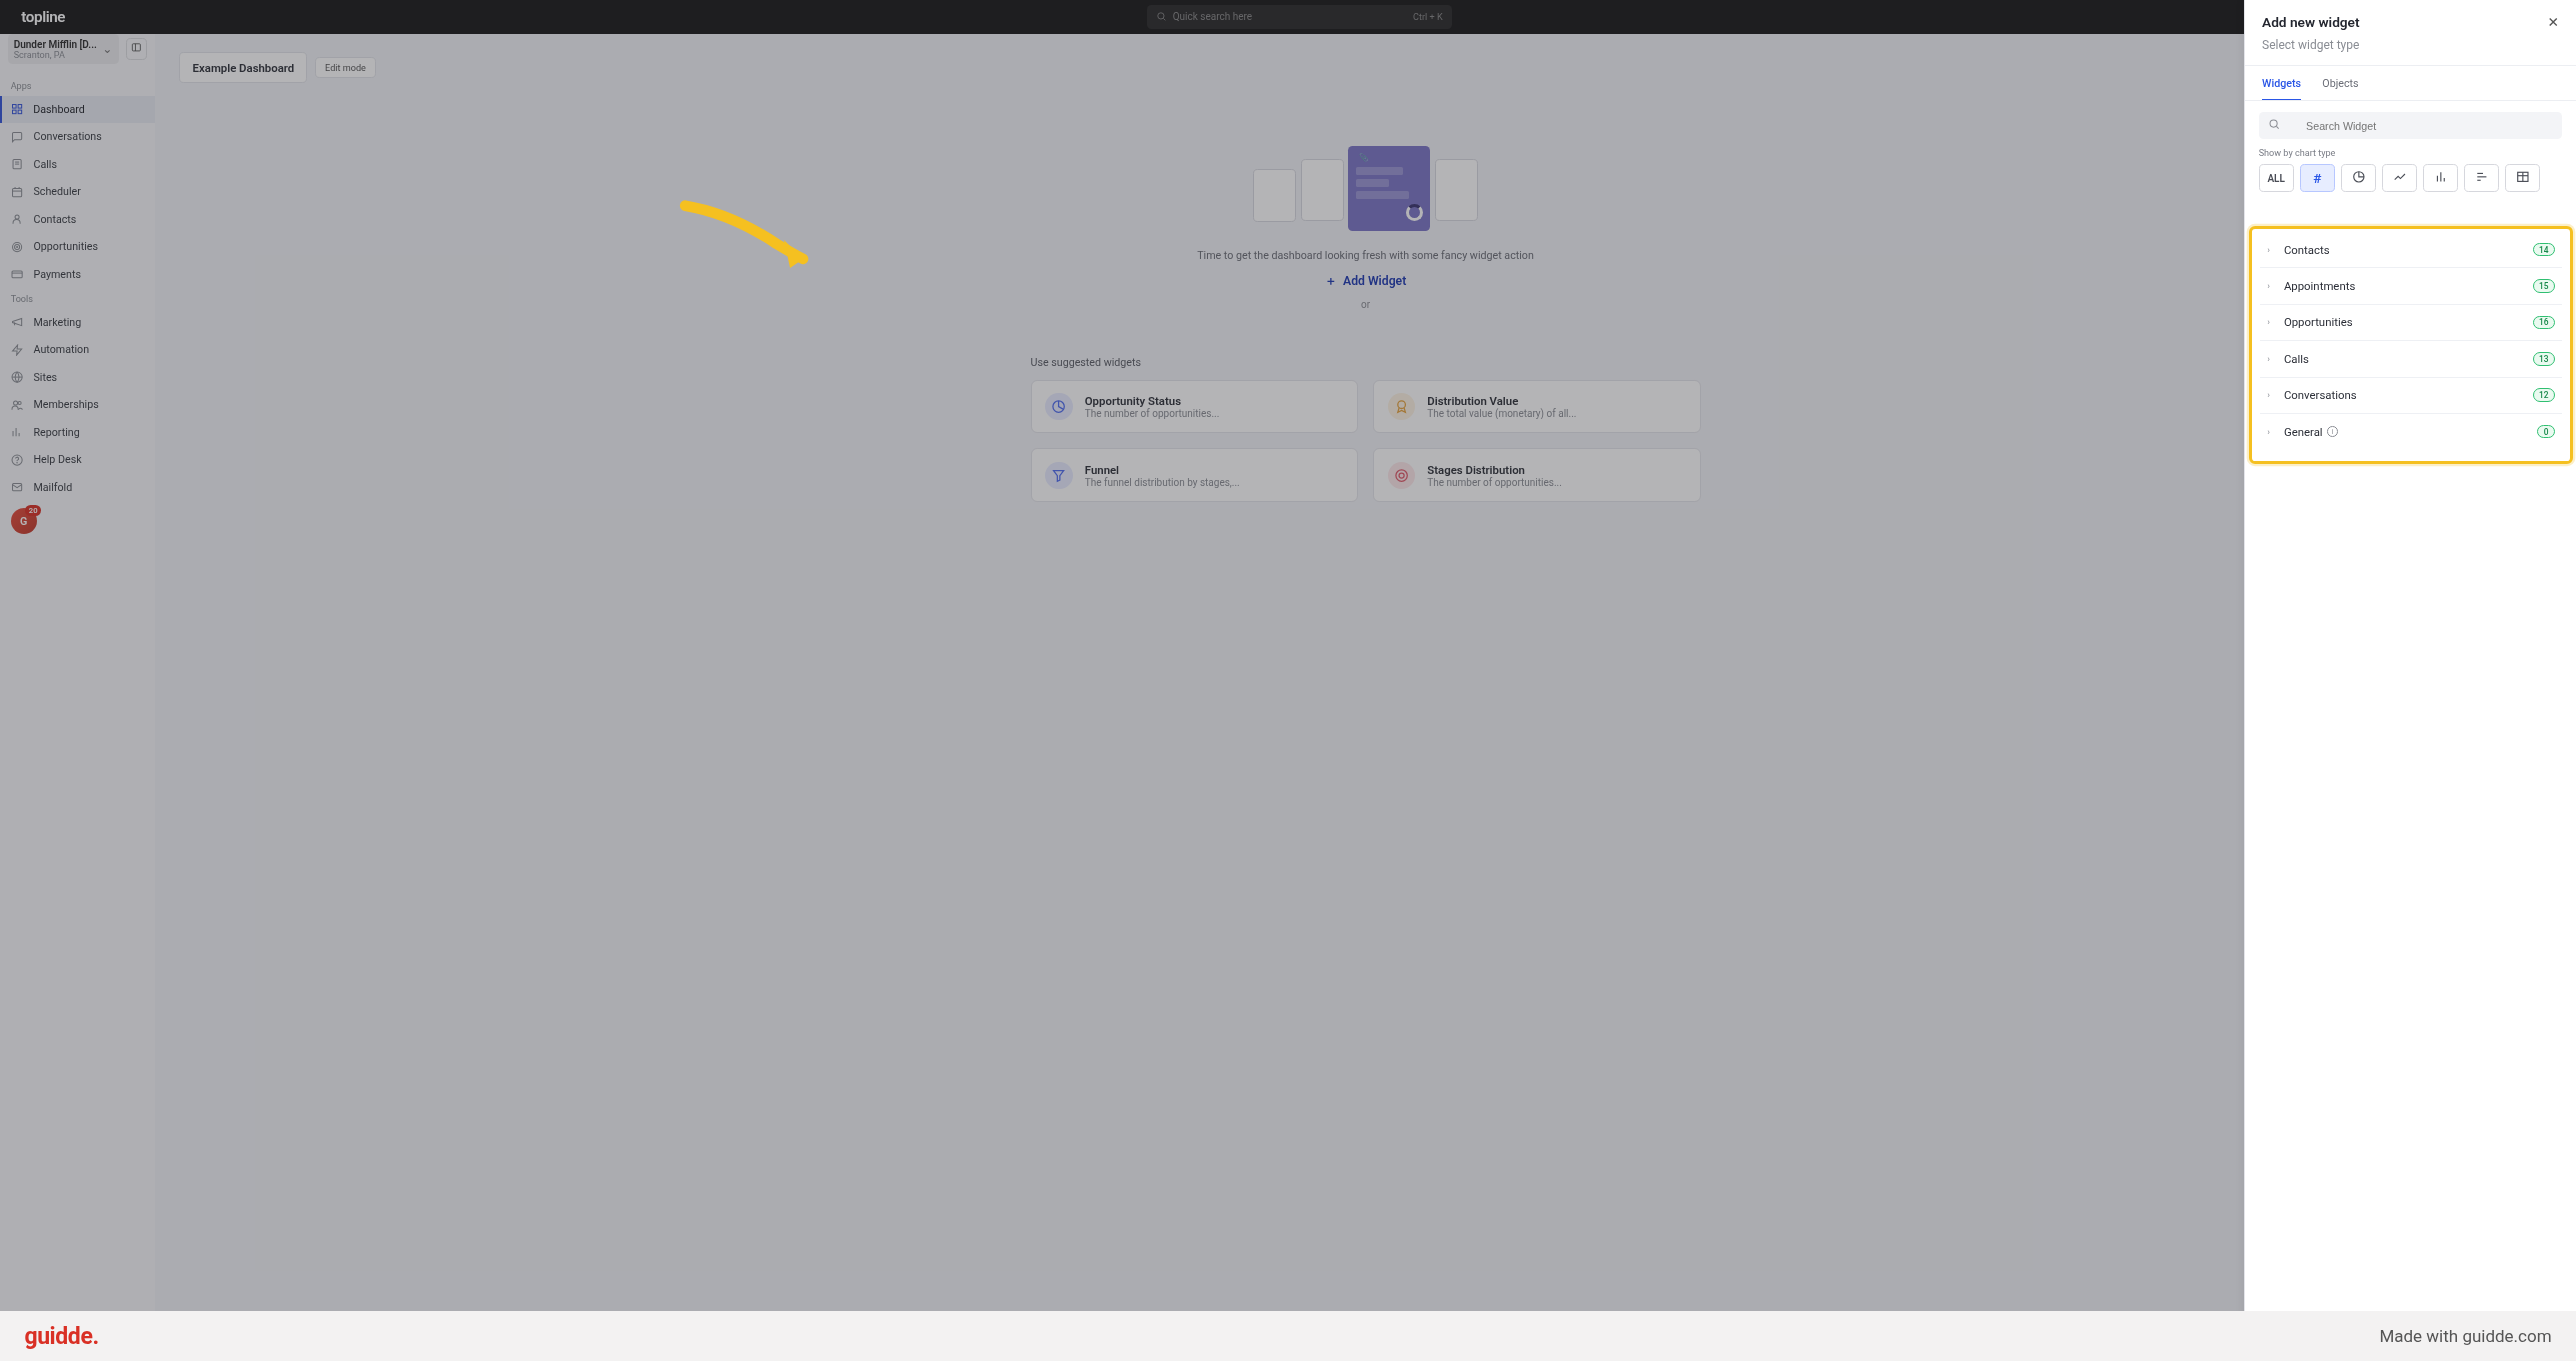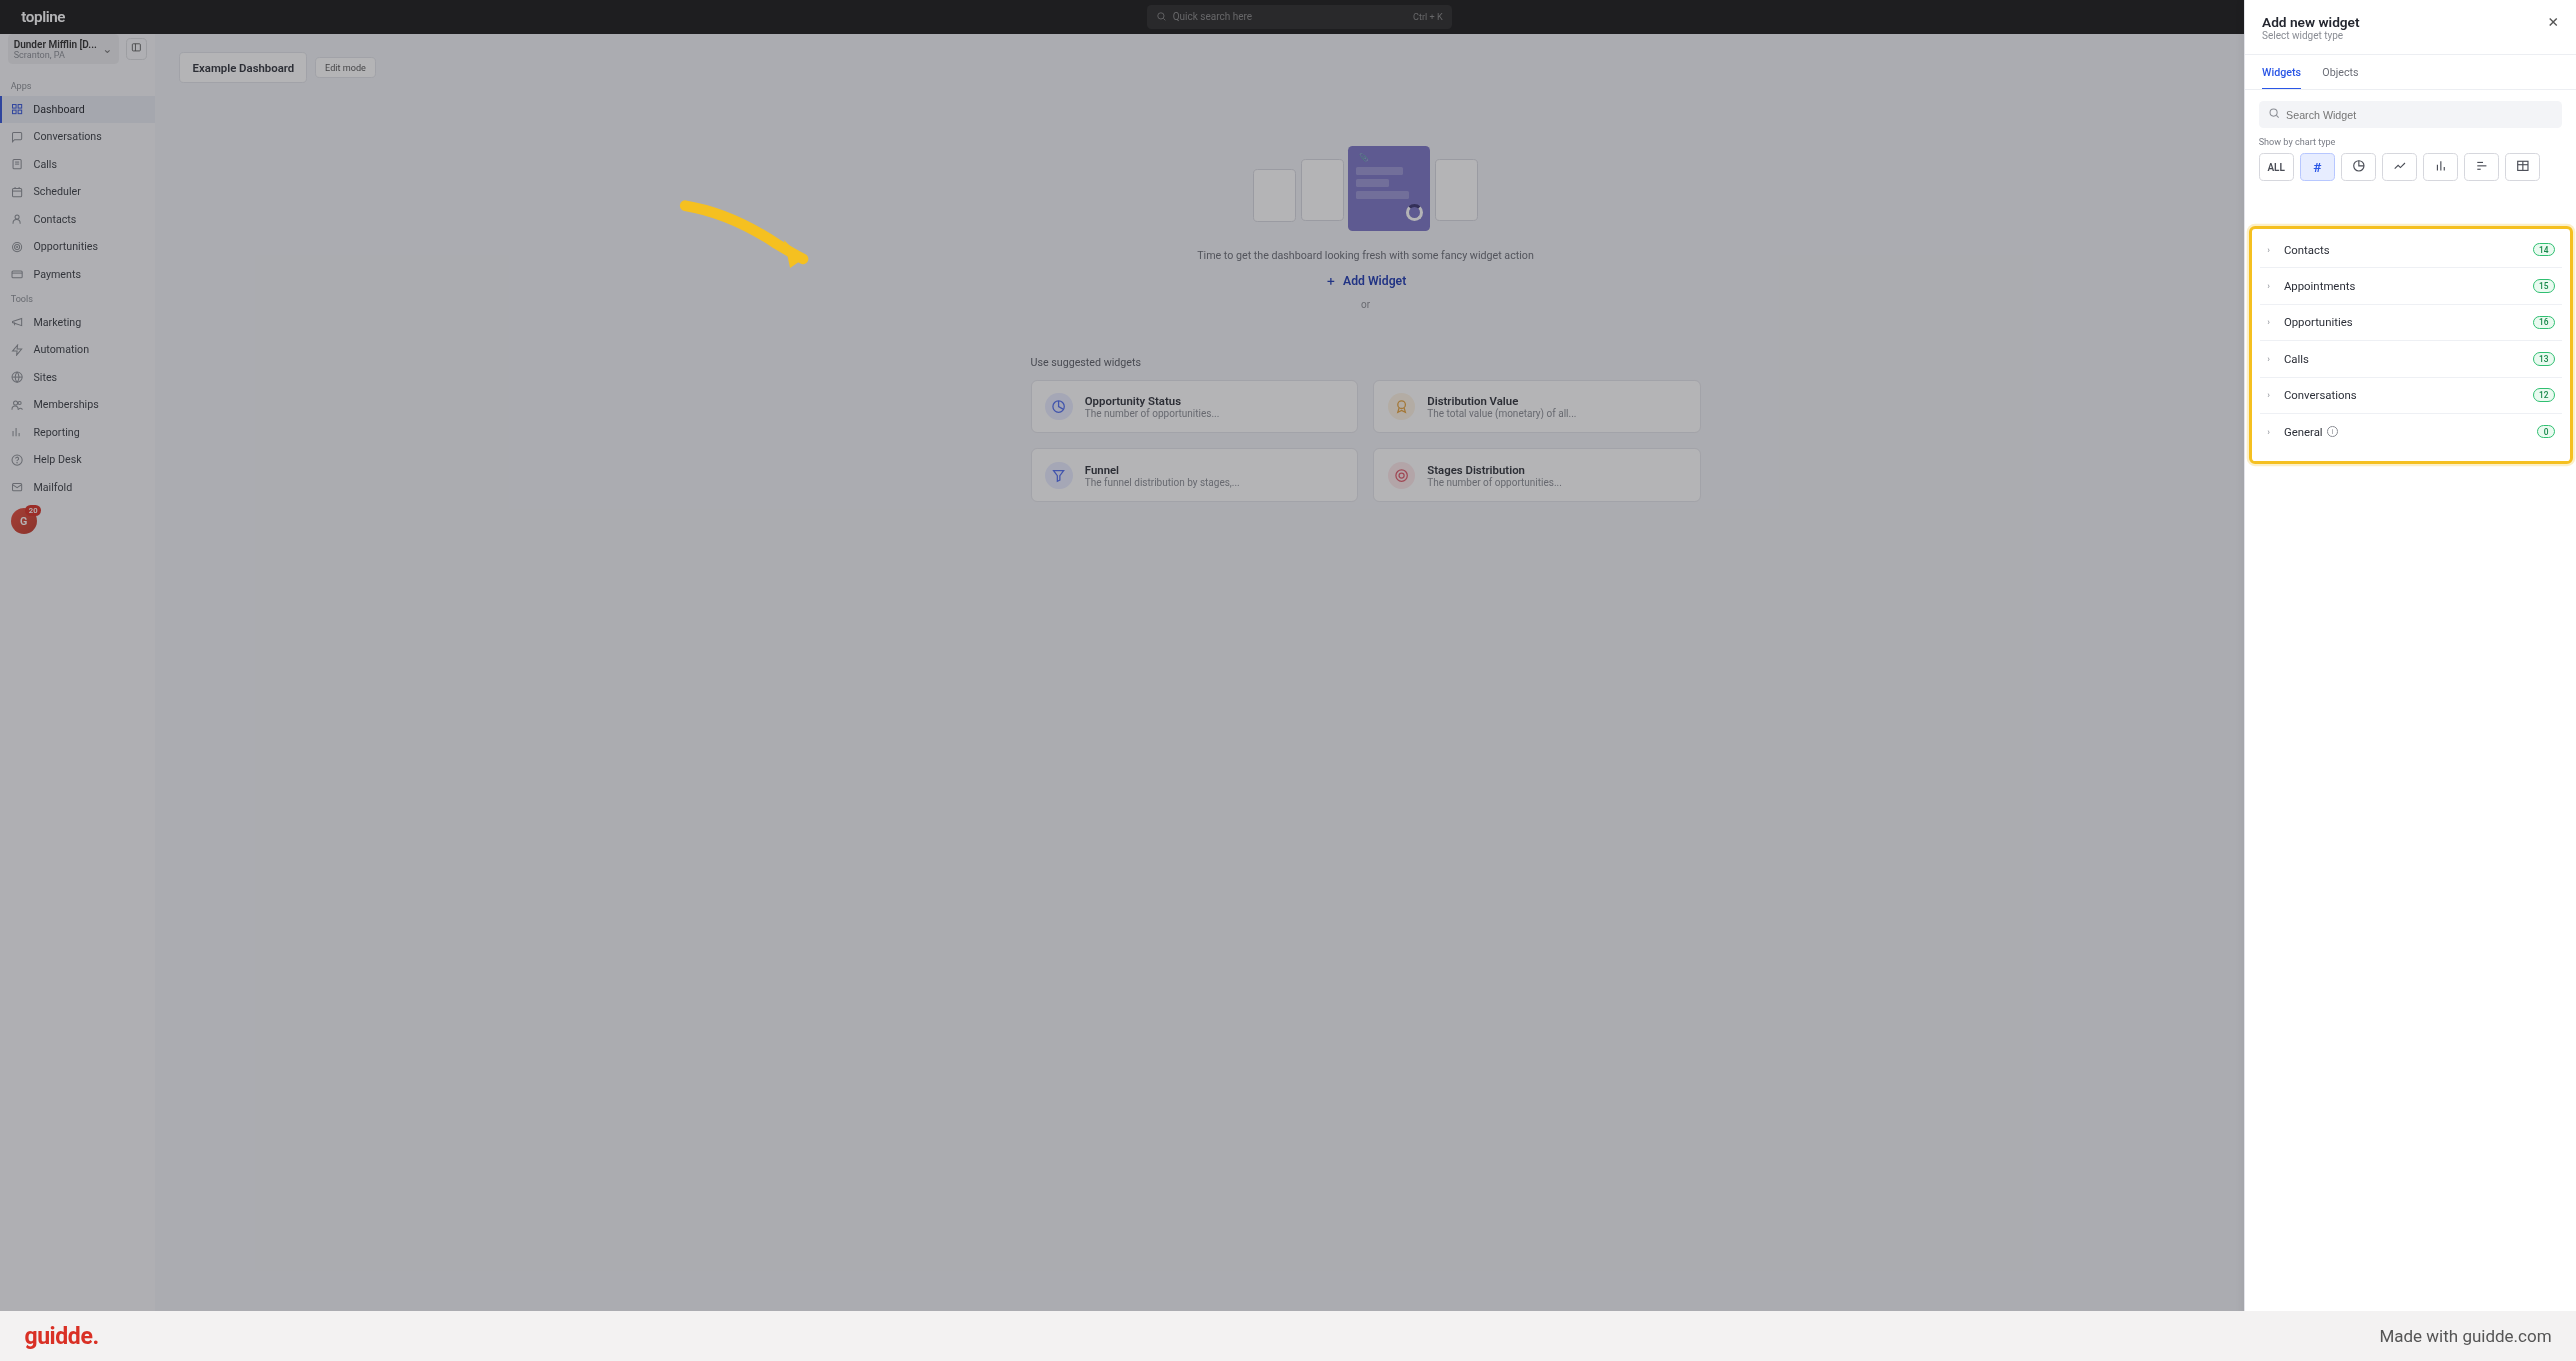--- a/index.html
+++ b/index.html
@@ -62,28 +62,28 @@
   .suggest-card { background: #fff; border: 0.8px solid #e4e5eb; border-radius: 6.1px; padding: 12.2px 13.7px; display: flex; align-items: center; gap: 12.2px; }
   .suggest-card .icon { width: 27.4px; height: 27.4px; border-radius: 50%; display: flex; align-items: center; justify-content: center; flex-shrink: 0; }
   .suggest-card .txt { min-width: 0; flex: 1; }
   .suggest-card .title { font-size: 11.4px; font-weight: 600; color: #2f323a; }
   .suggest-card .desc { font-size: 10px; color: #8a8d94; white-space: nowrap; overflow: hidden; text-overflow: ellipsis; }
 
   
   .panel { position: absolute; top: 0; right: 0; width: 332px; height: 100%; background: #fff; border-left: 0.8px solid #e3e4e9; display: flex; flex-direction: column; z-index: 50; box-shadow: -1.5px 0 9.1px rgba(0,0,0,0.06); }
   .panel-header { padding: 13.7px 17px 7.6px; display: flex; justify-content: space-between; }
   .panel-header .ttl { font-size: 13.7px; font-weight: 600; color: #242730; }
-  .panel-header .sub { font-size: 10px; color: #8a8d94; margin-top: 0; }
+  .panel-header .sub { font-size: 12px; color: #8a8d94; margin-top: 8px; }
   .panel-header .close { color: #555; cursor: pointer; font-size: 13.7px; }
   .panel hr { border: none; border-top: 0.8px solid #eceef2; margin: 6.1px 0 0; }
   .panel-tabs { display: flex; gap: 21.3px; padding: 10.7px 17px 0; border-bottom: 0.8px solid #eceef2; }
   .panel-tab { font-size: 10.7px; color: #6a6d76; padding-bottom: 9.1px; cursor: pointer; }
   .panel-tab.active { color: #2a56e6; border-bottom: 1.5px solid #2a56e6; font-weight: 500; }
   .panel-search { margin: 10.7px 13.7px 9.1px; background: #f3f4f7; border-radius: 4.6px; height: 27.4px; display: flex; align-items: center; padding: 0 9.1px; gap: 6.1px; color: #8a8d94; font-size: 10.7px; }
-  .panel-search input { border: none; background: transparent; outline: none; flex: 1; font-size: 10.7px; }
+  .panel-search input { border: none; background: transparent; outline: none; flex: 1; font-size: 10.7px; margin-left: 20px; }
   .chart-type-row { padding: 0 13.7px 7.6px; }
   .chart-type-label { font-size: 9.1px; color: #7a7d86; margin-bottom: 6.1px; }
   .chart-type-btns { display: flex; gap: 6.1px; }
   .ct-btn { height: 27.4px; min-width: 35px; border: 0.8px solid #d6d7dd; border-radius: 4.6px; background: #fff; display: flex; align-items: center; justify-content: center; font-size: 10px; color: #4a4d56; cursor: pointer; padding: 0 7.6px; }
   .ct-btn svg { width: 13.7px; height: 13.7px; stroke: currentColor; }
   .ct-btn.all { font-weight: 600; }
   .ct-btn.active { background: #e7edff; border-color: #b7c7ff; color: #2a56e6; }
 
   .widget-categories { padding: 4.6px 7.6px 7.6px; }
   .cat-row { display: flex; align-items: center; padding: 10.7px 7.6px; border-bottom: 0.8px solid #eef0f4; cursor: pointer; gap: 7.6px; }

